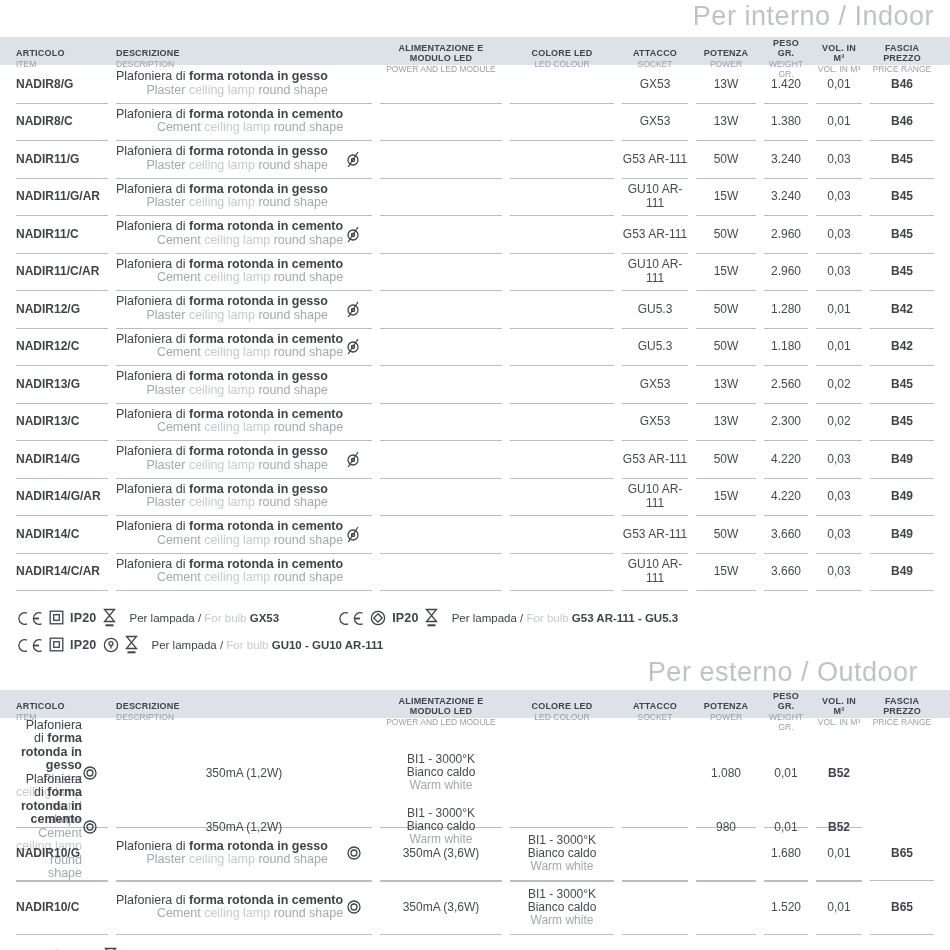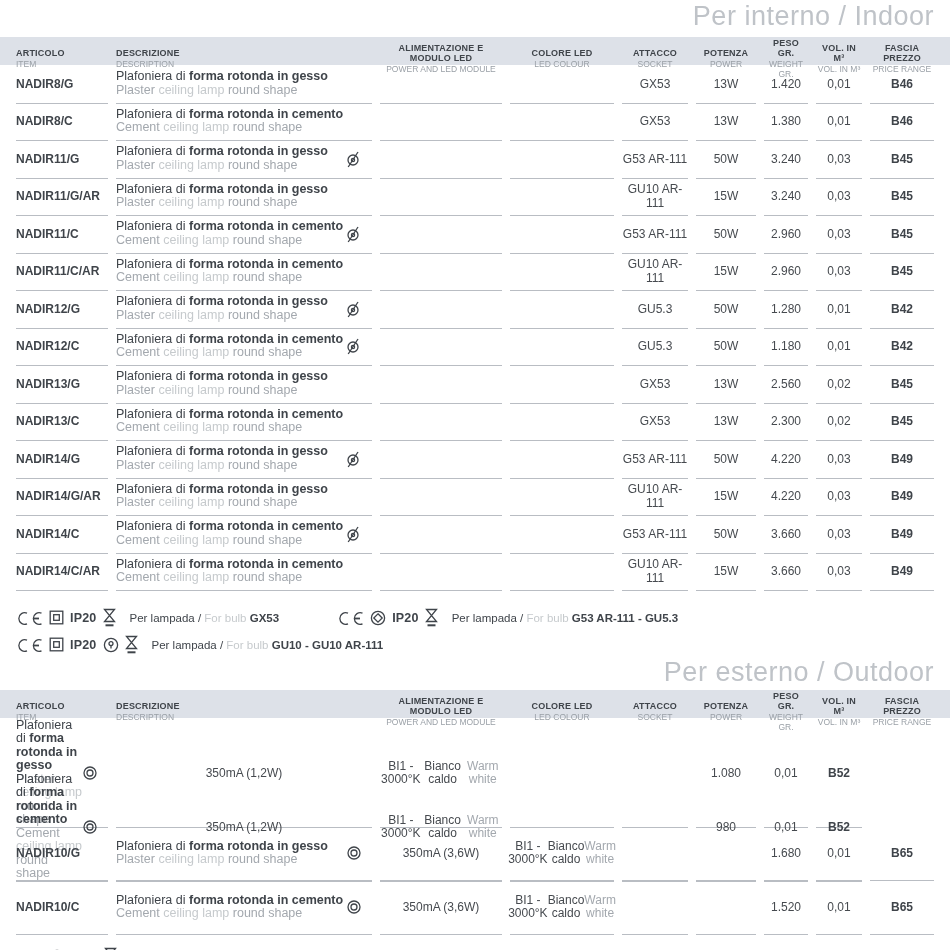--- a/index.html
+++ b/index.html
@@ -14,21 +14,21 @@
   }
   html,body{margin:0;padding:0;background:#fff;}
   .page{
     width:950px;height:950px;position:relative;overflow:hidden;background:#fff;
     font-family:"Liberation Sans","DejaVu Sans",sans-serif;
   }
   .section-title{
     height:34px;line-height:32px;text-align:right;padding-right:16px;
     font-size:27px;font-weight:300;color:var(--title-gray);letter-spacing:.5px;padding-left:14px;
   }
-  .title-abs{position:absolute;right:0;bottom:0;height:auto;line-height:30px;padding-right:16px;}
+  .title-abs{position:absolute;right:16px;bottom:0;height:auto;line-height:30px;padding-right:16px;}
   .grid{
     display:grid;
     grid-template-columns:92px 256px 122px 104px 66px 60px 44px 46px 64px;
     column-gap:8px;
     padding:0 16px;
   }
   .thead{
     background:var(--header-bg);
     height:28px;margin-top:3px;align-items:center;box-sizing:border-box;padding-top:1px;
   }
@@ -37,28 +37,28 @@
   .th-it{font-size:9px;font-weight:bold;color:var(--text-dark);letter-spacing:.2px;}
   .th-en{font-size:8.5px;color:var(--header-en);margin-top:1px;}
   .trow{height:37.5px;}
   .trow-tall{height:54px;}
   .cell{
     height:100%;display:flex;align-items:center;justify-content:center;
     border-bottom:1px solid var(--divider);
     font-size:12px;color:var(--text-value);text-align:center;
   }
   .cell-article{justify-content:flex-start;font-weight:bold;color:var(--text-dark);font-size:12px;}
-  .cell-desc{justify-content:space-between;text-align:left;}
+  .cell-desc{justify-content:space-between;text-align:right;}
   .desc-block{line-height:13.5px;}
   .d-it{font-size:12.5px;color:var(--text-dark);}
   .d-bold{font-weight:bold;}
   .d-en{font-size:12.5px;}
   .e-strong{color:var(--text-gray-strong);font-weight:normal;}
   .e-light{color:var(--text-gray-light);}
-  .cell-led{flex-direction:row;line-height:13px;font-size:12px;}
+  .cell-led{flex-direction:column;line-height:13px;font-size:12px;}
   .led-light{color:var(--text-gray-strong);}
   .cell-price{font-weight:bold;color:var(--text-dark);}
   .row-icon{display:flex;align-items:center;padding-right:10px;}
   .row-icon svg{display:block;}
   .notes{position:relative;height:83px;padding:14px 16px 0;box-sizing:content-box;width:918px;}
   .notes2{padding:9px 16px 0;}
   .note-line{display:flex;align-items:center;height:27px;column-gap:58px;}
   .note-group{display:inline-flex;align-items:center;column-gap:6px;}
   .ip-label{font-size:12.5px;font-weight:bold;color:var(--text-dark);letter-spacing:.2px;}
   .ce-svg{margin-top:1px;}

